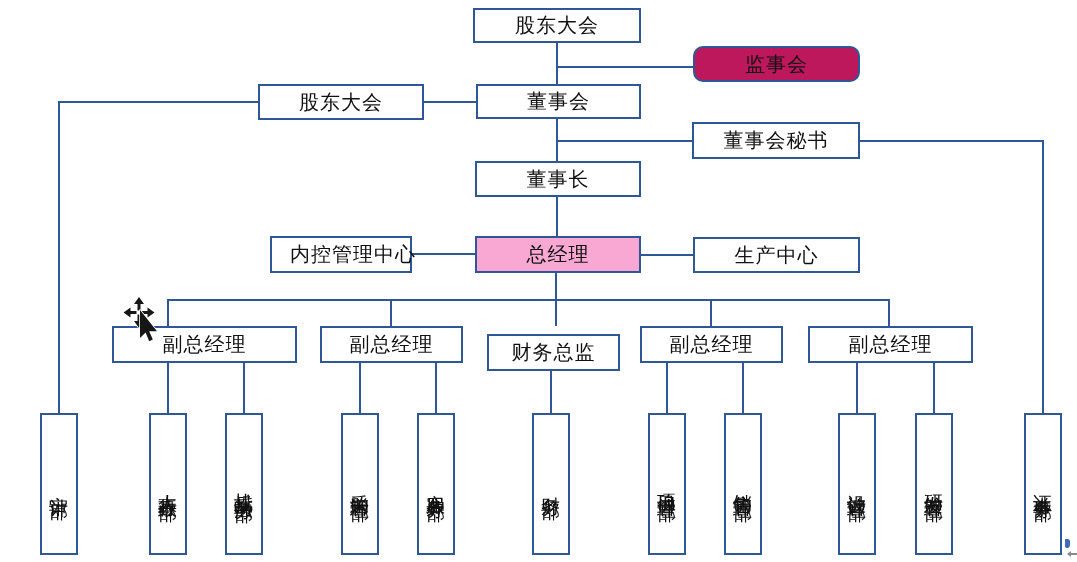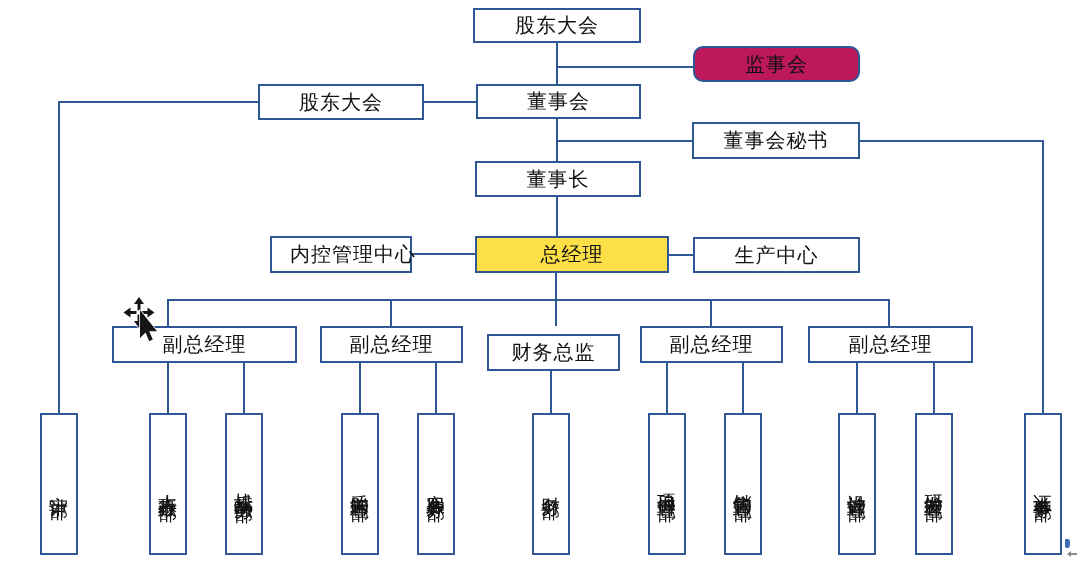--- a/index.html
+++ b/index.html
@@ -115,21 +115,21 @@
     </div>
     <div class="node" style="left: 692px; top: 122px; width: 168px; height: 37px; color: rgb(17, 17, 17); background: rgb(255, 255, 255); text-align: right;">
       <span>董事会秘书</span>
     </div>
     <div class="node" style="left: 475px; top: 161px; width: 166px; height: 36px; color: rgb(17, 17, 17); background: rgb(255, 255, 255);">
       <span>董事长</span>
     </div>
     <div class="node" style="left: 270px; top: 236px; width: 142px; height: 37px; color: rgb(17, 17, 17); background: rgb(255, 255, 255); padding-left: 24px;">
       <span>内控管理中心</span>
     </div>
-    <div class="node" style="left: 475px; top: 236px; width: 194px; height: 37px; color: rgb(17, 17, 17); background: #fde047;">
+    <div class="node" style="left: 475px; top: 236px; width: 166px; height: 37px; color: rgb(17, 17, 17); background: #f9a8d4;">
       <span>总经理</span>
     </div>
     <div class="node" style="left: 693px; top: 237px; width: 167px; height: 36px; color: rgb(17, 17, 17); background: rgb(255, 255, 255); justify-content: center;">
       <span>生产中心</span>
     </div>
     <div class="node" style="left: 112px; top: 326px; width: 185px; height: 37px; color: rgb(17, 17, 17); background: rgb(255, 255, 255);">
       <span>副总经理</span>
     </div>
     <div class="node" style="left: 320px; top: 326px; width: 143px; height: 37px; color: rgb(17, 17, 17); background: rgb(255, 255, 255);">
       <span>副总经理</span>

